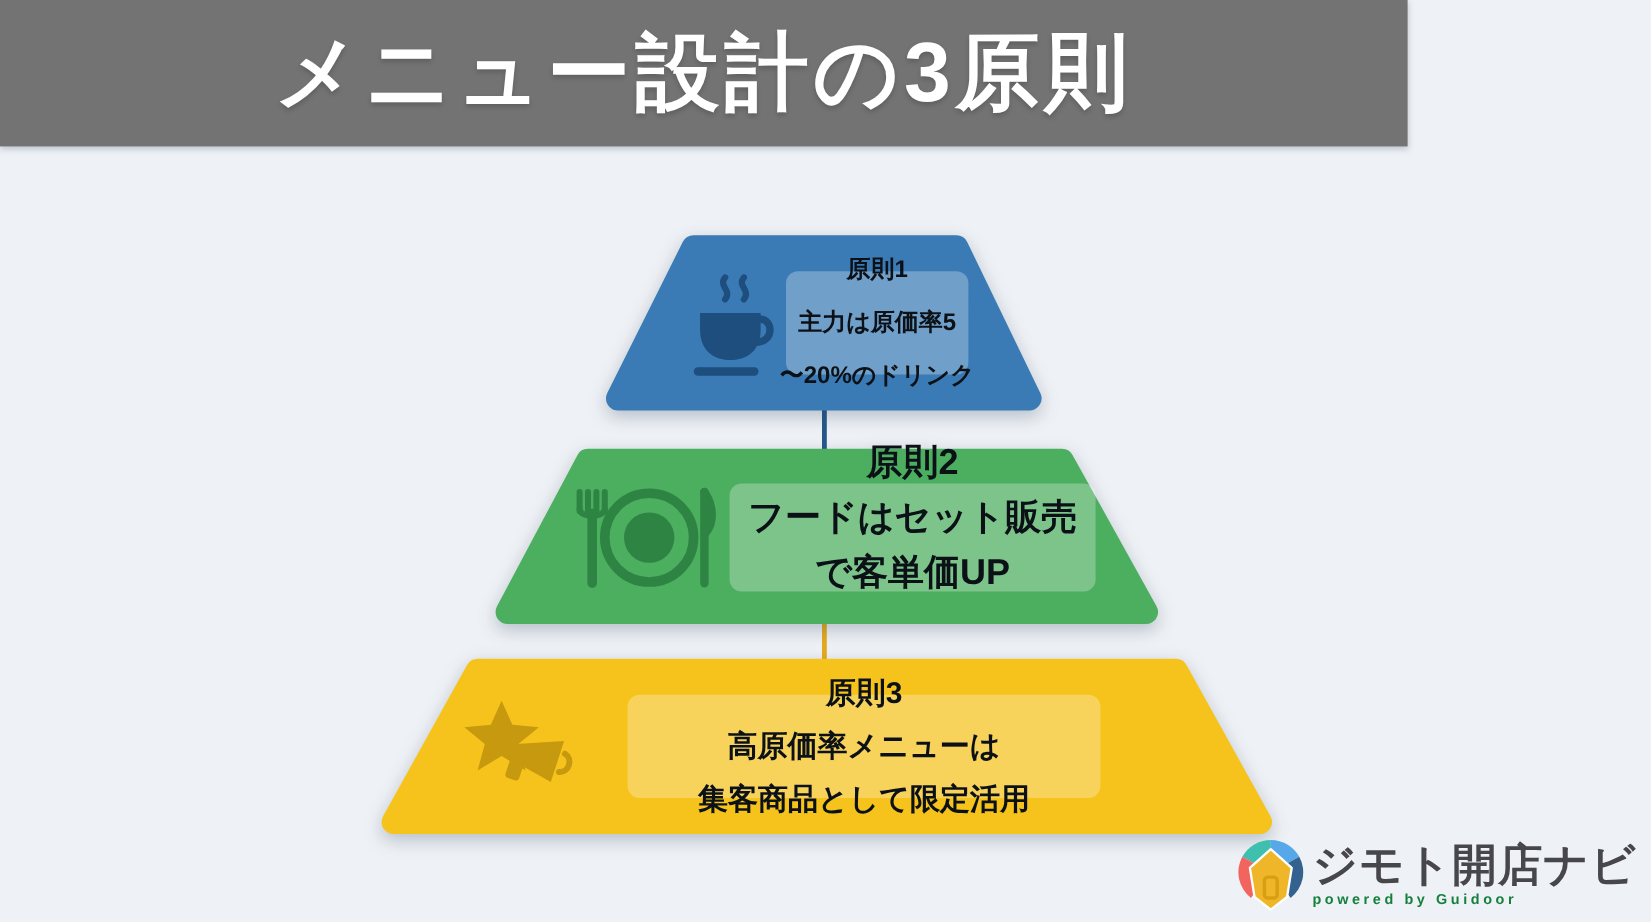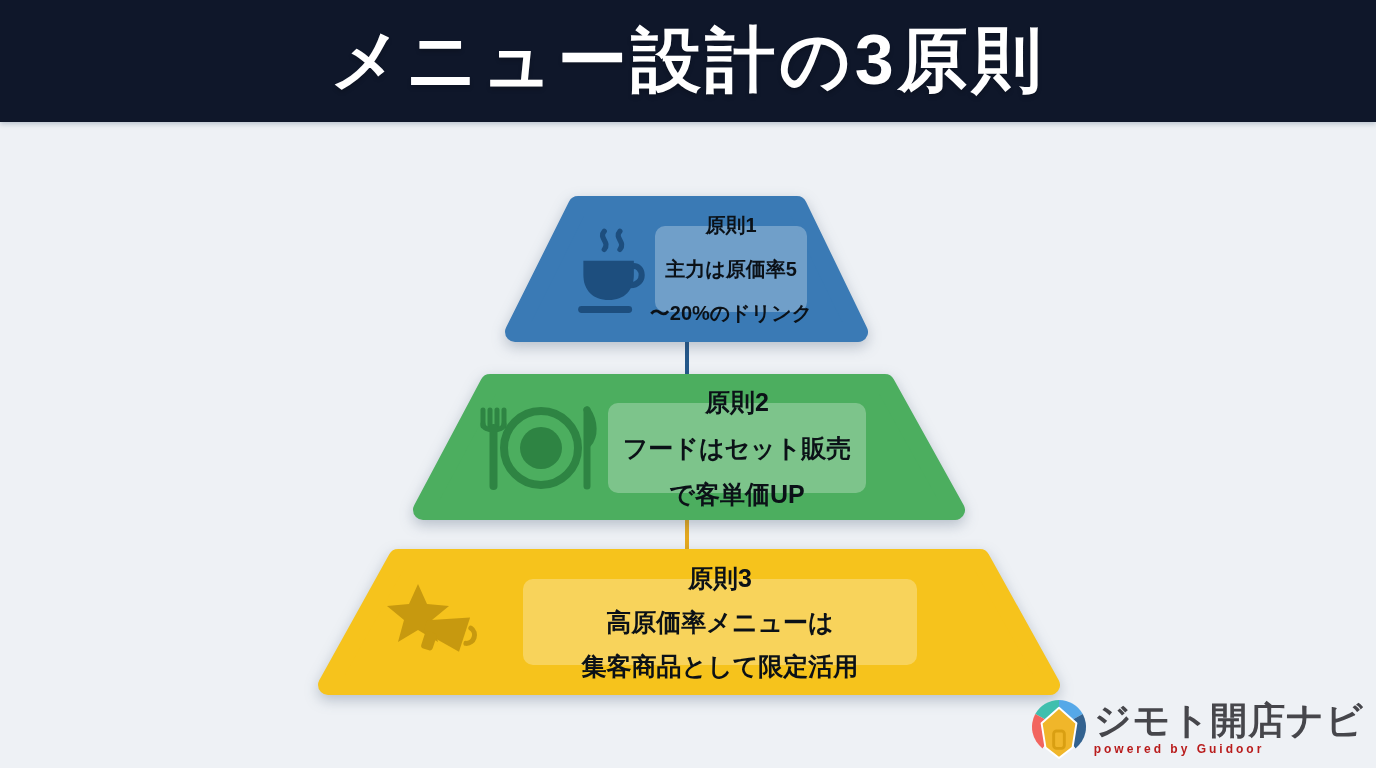--- a/index.html
+++ b/index.html
@@ -3,22 +3,22 @@
 <meta charset="utf-8">
 <style>
   html,body{margin:0;padding:0;}
   body{
     width:1376px;height:768px;position:relative;overflow:hidden;
     background:#eef1f5;
     font-family:"Liberation Sans",sans-serif;
   }
   
   .header{
-    position:absolute;left:0;top:0;width:1376px;height:122px;
-    background:#0f172a;display:flex;align-items:center;justify-content:center;
+    position:absolute;left:0;top:0;width:1173px;height:122px;
+    background:#737373;display:flex;align-items:center;justify-content:center;
     box-shadow:0 2px 5px rgba(30,60,90,.25);
   }
   .header .title{
     color:#ffffff;font-size:70px;font-weight:900;letter-spacing:4px;
     text-shadow:0 3px 4px rgba(0,0,0,.18);white-space:nowrap;
   }
   
   .connector{position:absolute;width:4px;z-index:1;}
   .connector.c1{left:685px;top:332px;height:52px;background:#24588a;}
   .connector.c2{left:685px;top:508px;height:54px;background:#e5a91e;}
@@ -29,35 +29,35 @@
   .panel{
     position:absolute;border-radius:10px;background:rgba(255,255,255,.28);
     display:flex;flex-direction:column;align-items:center;justify-content:center;
     text-align:center;color:#0b1117;font-weight:800;gap:16px;
   }
   .panel .ln{white-space:nowrap;}
   .lv1{left:500px;top:194px;width:375px;height:150px;}
   .lv2{left:405px;top:372px;width:570px;height:150px;}
   .lv3{left:310px;top:547px;width:760px;height:150px;}
   .p1{left:155px;top:32px;width:152px;height:86px;font-size:20px;line-height:28px;}
-  .p2{left:203px;top:31px;width:258px;height:90px;font-size:25px;line-height:30px;}
+  .p2{left:203px;top:31px;width:305px;height:90px;font-size:30px;line-height:30px;justify-content:flex-end;}
   .p3{left:213px;top:32px;width:394px;height:86px;font-size:25px;line-height:28px;}
   .icon1{left:62px;top:32px;}
   .icon2{left:70px;top:30px;}
   .icon3{left:70px;top:35px;}
   
   .footer-logo{
     position:absolute;right:12px;bottom:6px;display:flex;align-items:center;gap:4px;z-index:3;
   }
   .footer-text{display:flex;flex-direction:column;}
   .brand{
     font-size:37px;font-weight:800;color:#46464b;letter-spacing:1px;white-space:nowrap;line-height:38px;
   }
   .powered{
-    font-size:12px;font-weight:700;color:#b91c1c;letter-spacing:3px;margin-top:2px;white-space:nowrap;
+    font-size:12px;font-weight:700;color:#15803d;letter-spacing:3px;margin-top:2px;white-space:nowrap;
   }
 </style>
 </head>
 <body>
 
 <div class="header">
   <div class="title">メニュー設計の3原則</div>
 </div>
 
 <div class="connector c1"></div>

